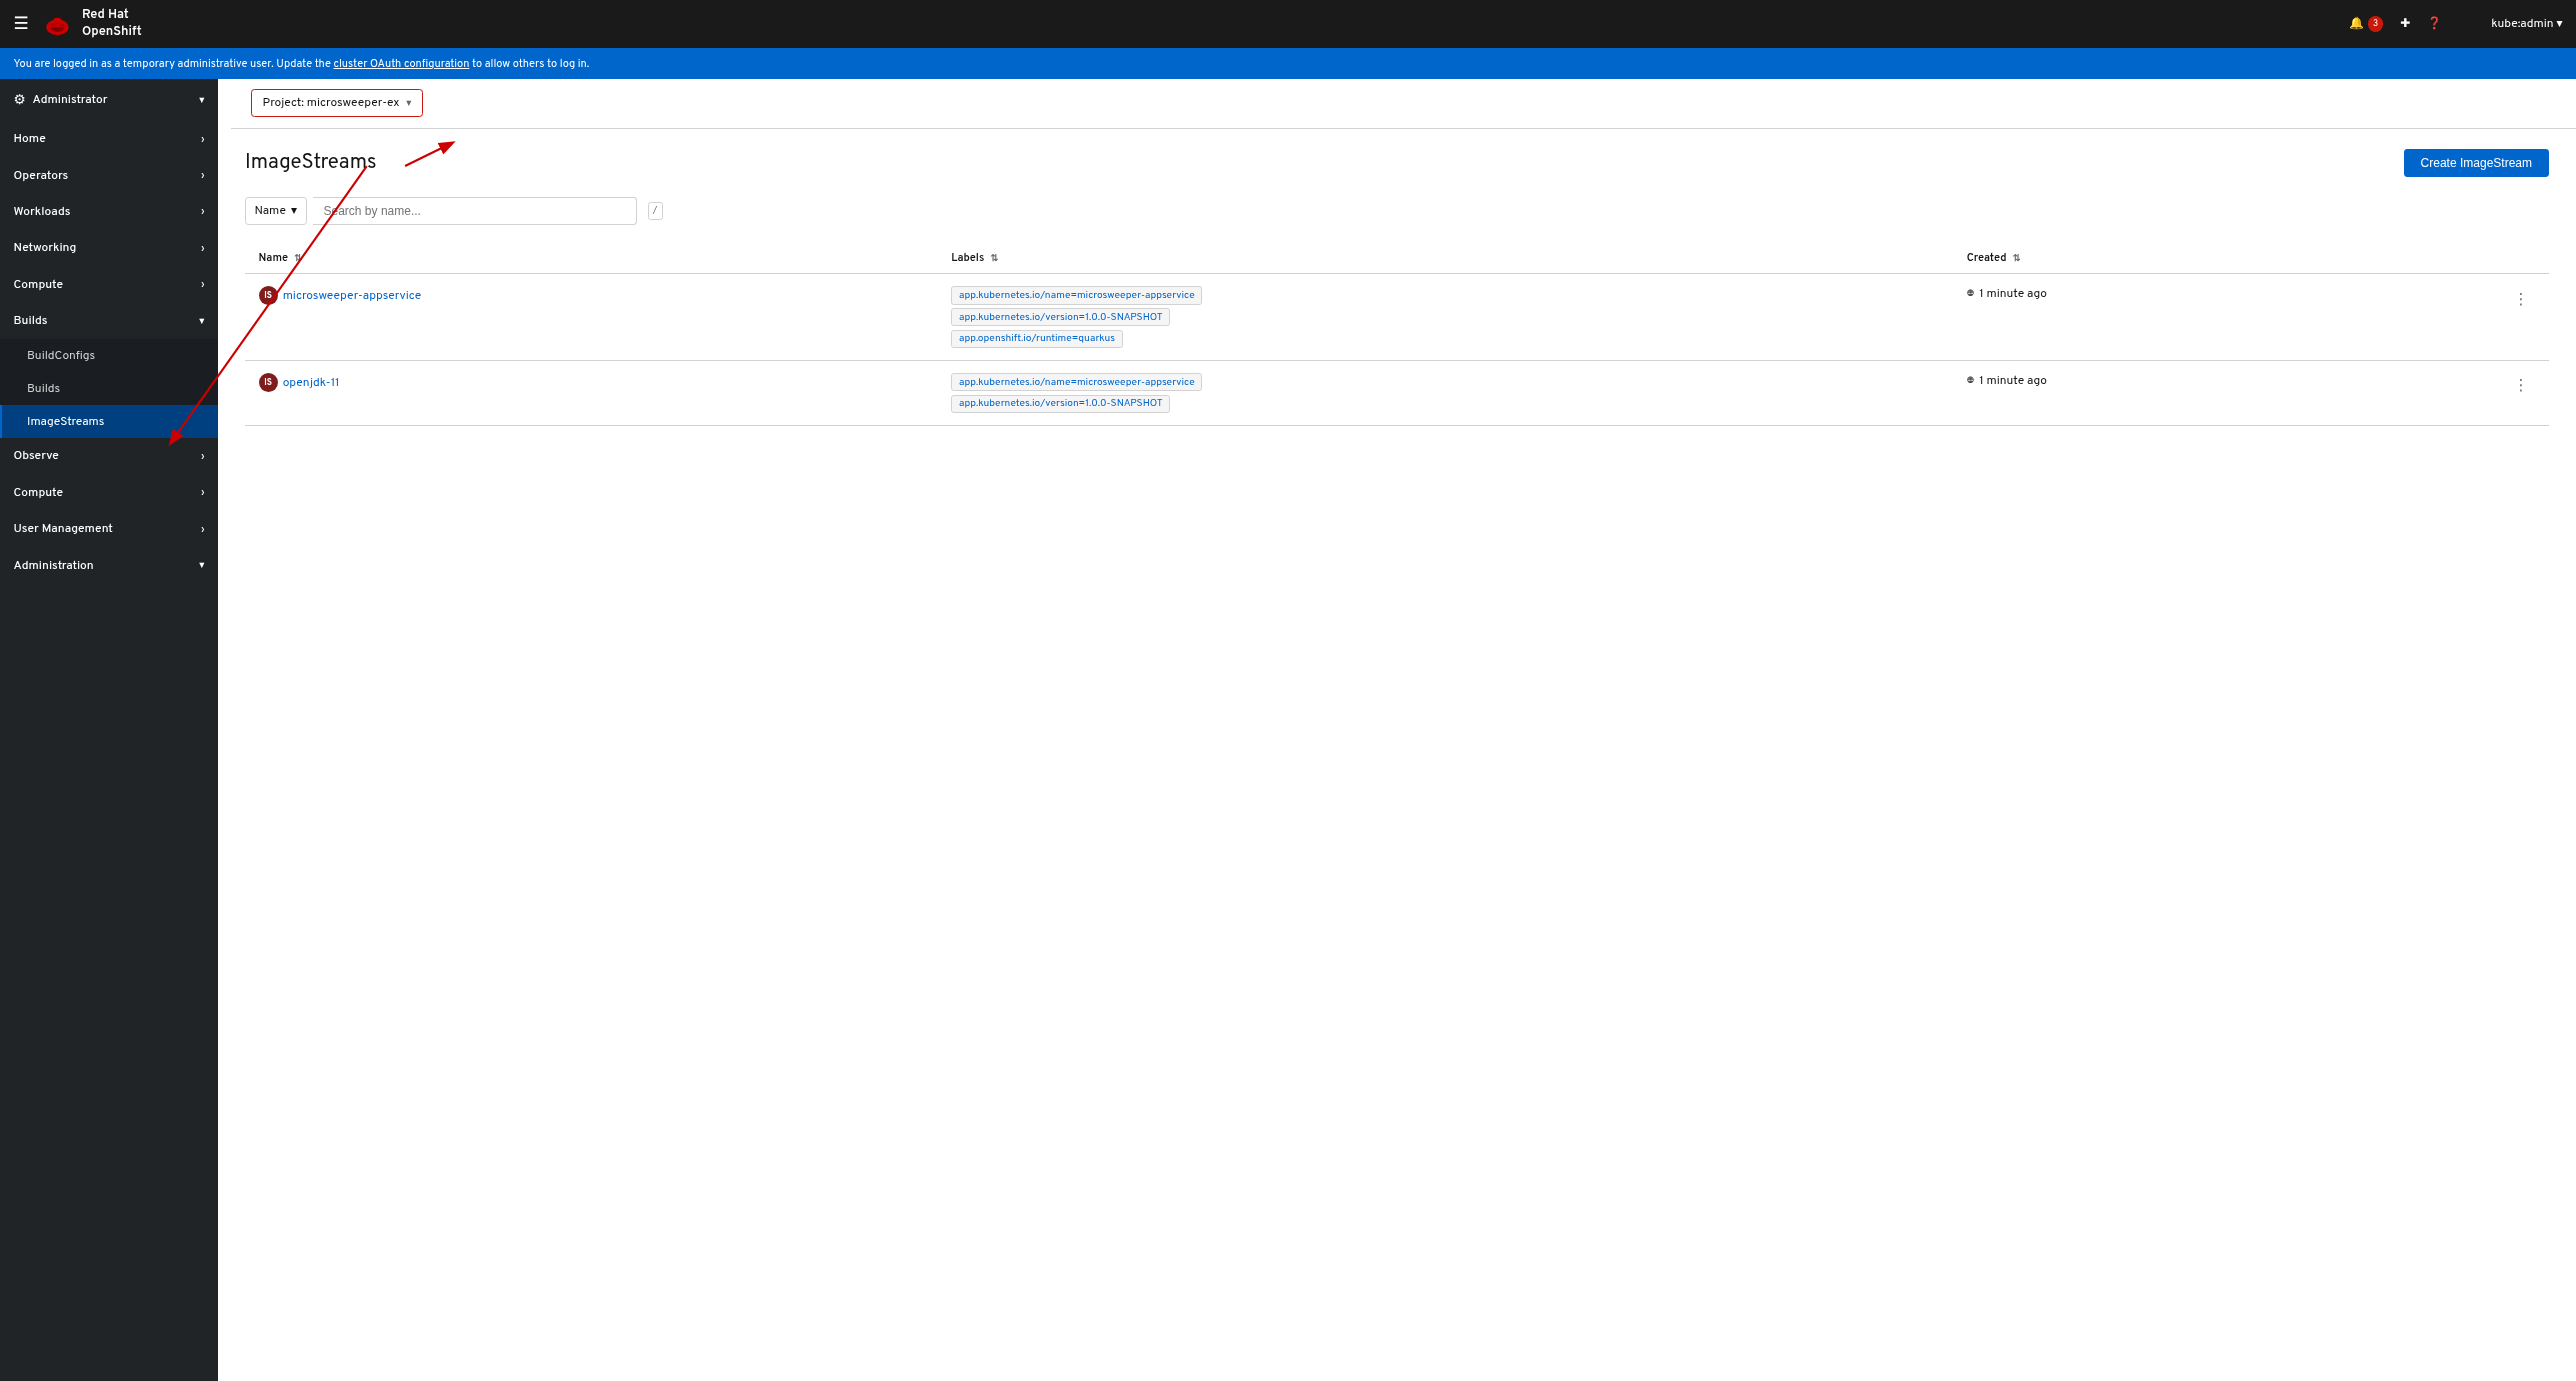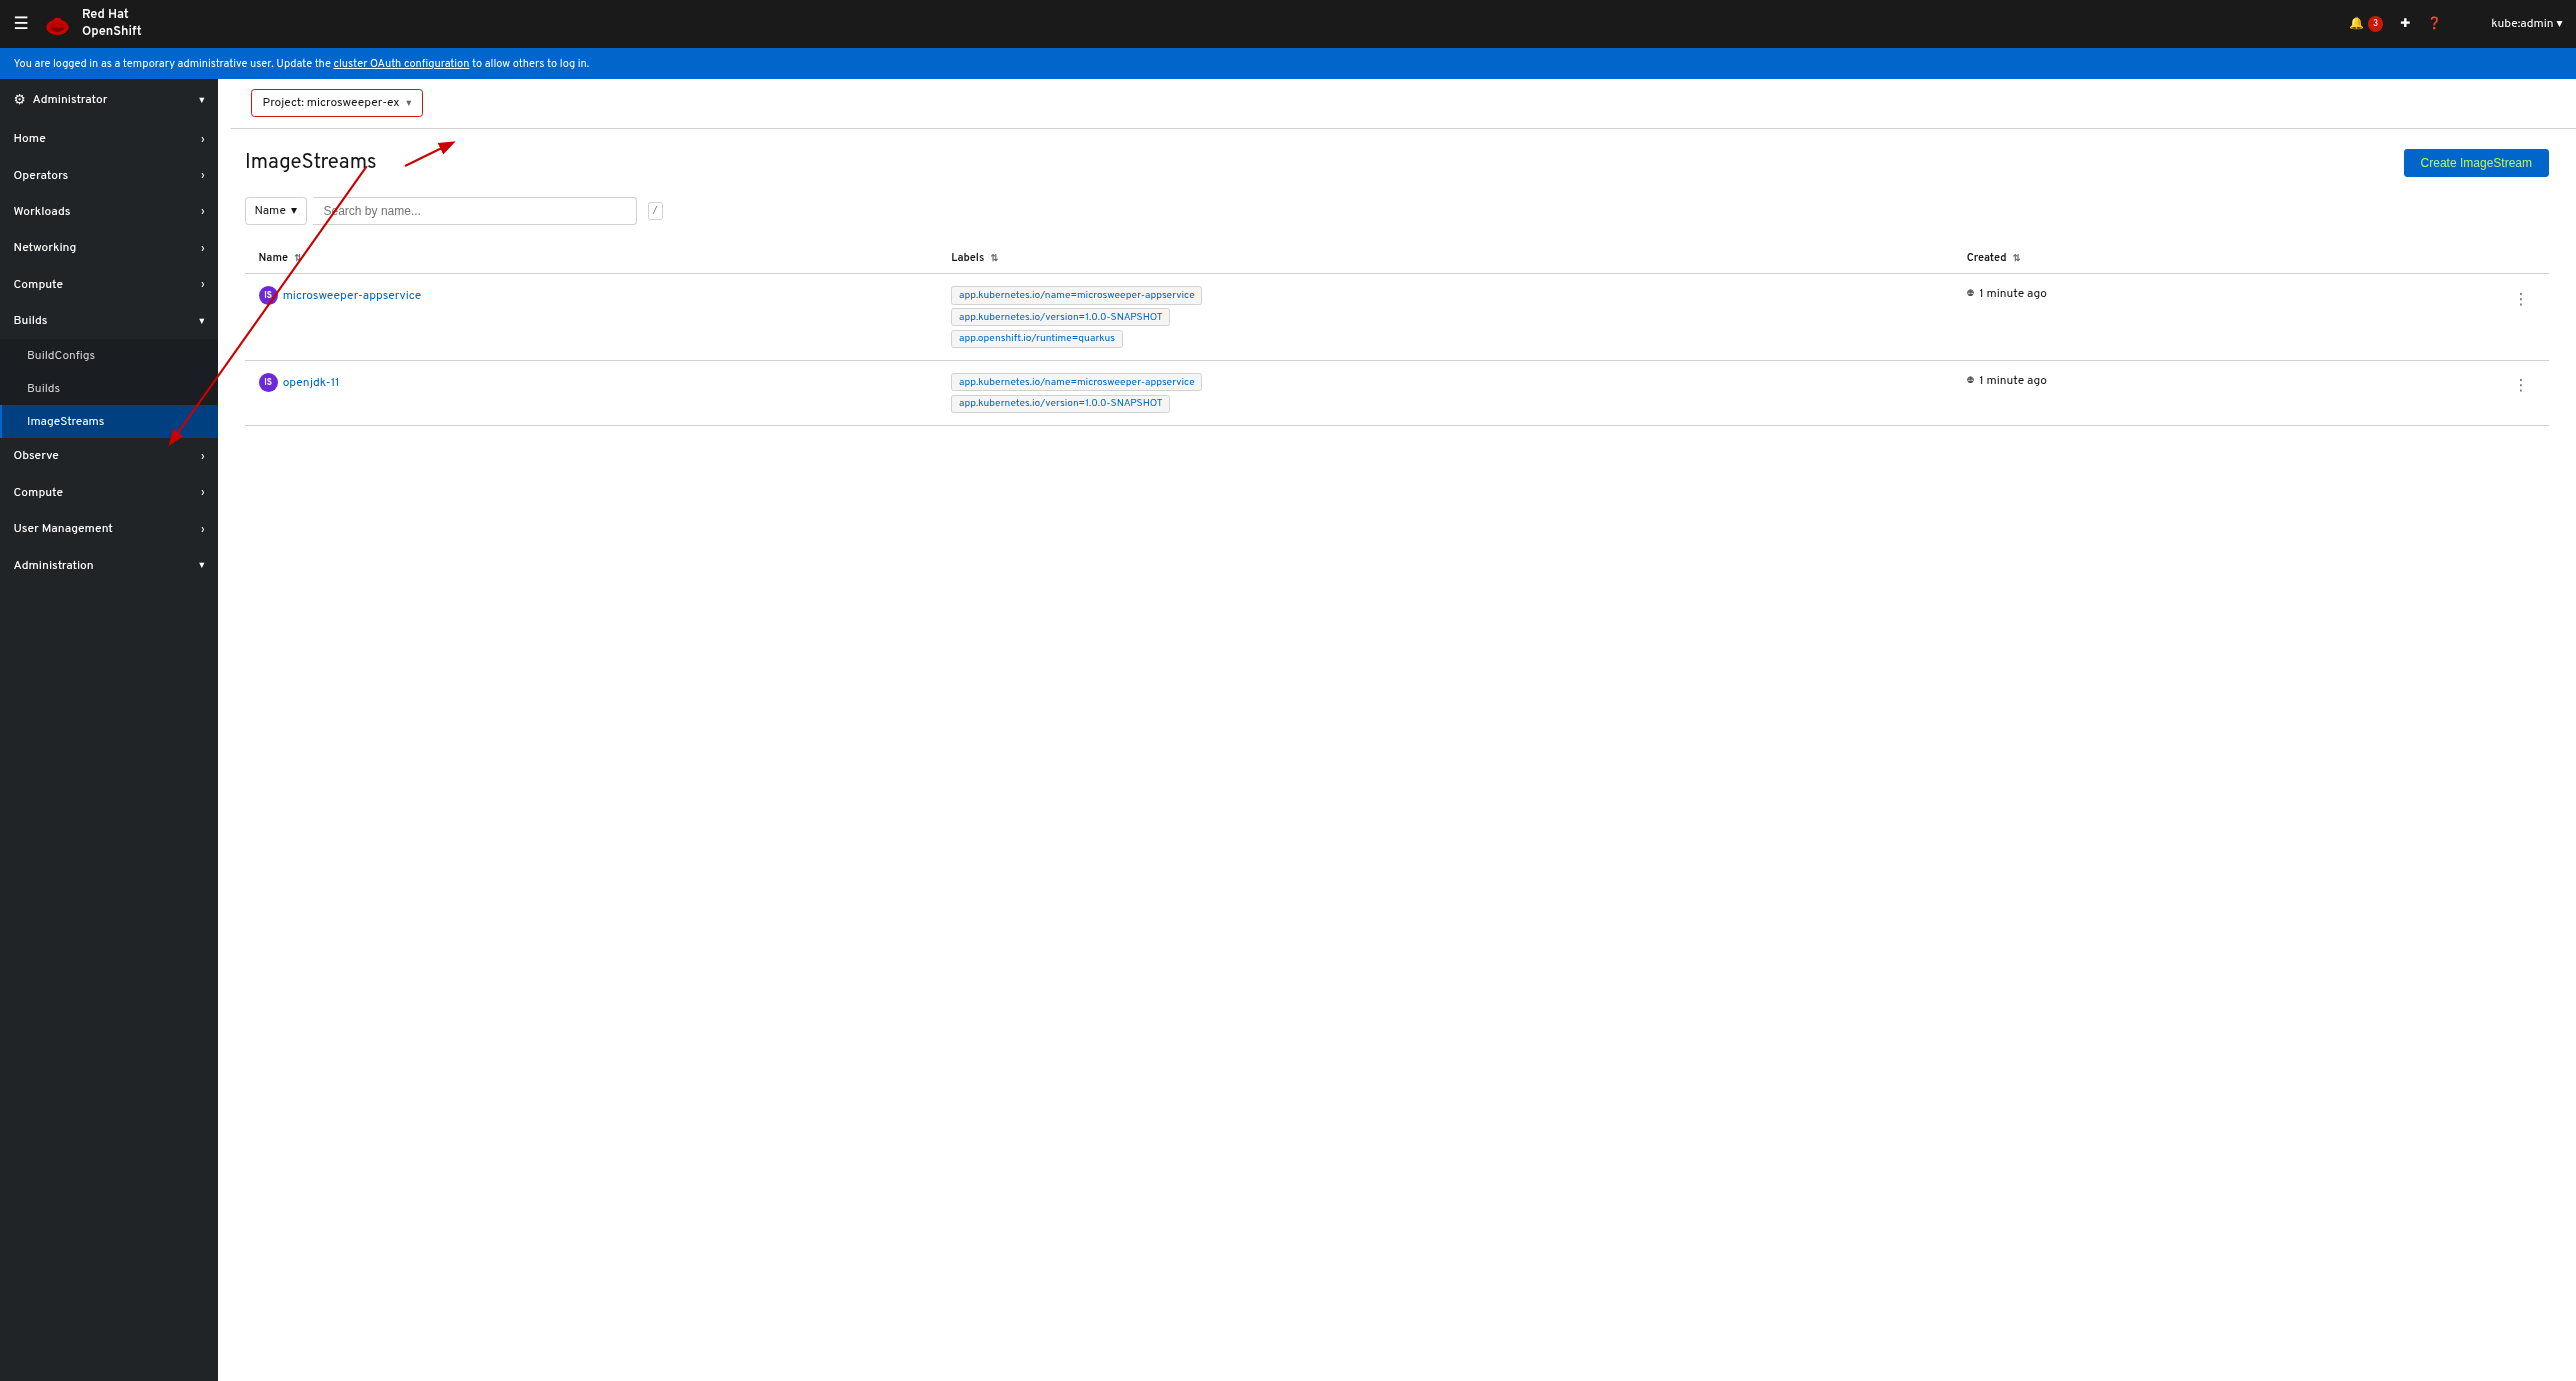--- a/index.html
+++ b/index.html
@@ -136,21 +136,21 @@
       justify-content: space-between;
       margin-bottom: 20.4px;
     }
     .page-title {
       font-size: 20.4px;
       font-weight: 400;
       color: #151515;
     }
     .create-btn {
       background: #0066cc;
-      color: #bef264;
+      color: #ffffff;
       border: none;
       padding: 6.8px 17px;
       border-radius: 3.4px;
       cursor: pointer;
       font-size: 12px;
       font-weight: 500;
     }
 
     
     .filter-bar {
@@ -214,21 +214,21 @@
       font-size: 12px;
       vertical-align: top;
     }
 
     .is-badge {
       display: inline-flex;
       align-items: center;
       justify-content: center;
       width: 19px;
       height: 19px;
-      background: #6d28d9;
+      background: #7f1d1d;
       color: #fff;
       border-radius: 50%;
       font-size: 8.5px;
       font-weight: 700;
       margin-right: 5.1px;
       flex-shrink: 0;
     }
     .name-cell { display: flex; align-items: center; }
     .name-link { color: #0066cc; text-decoration: none; }
 

